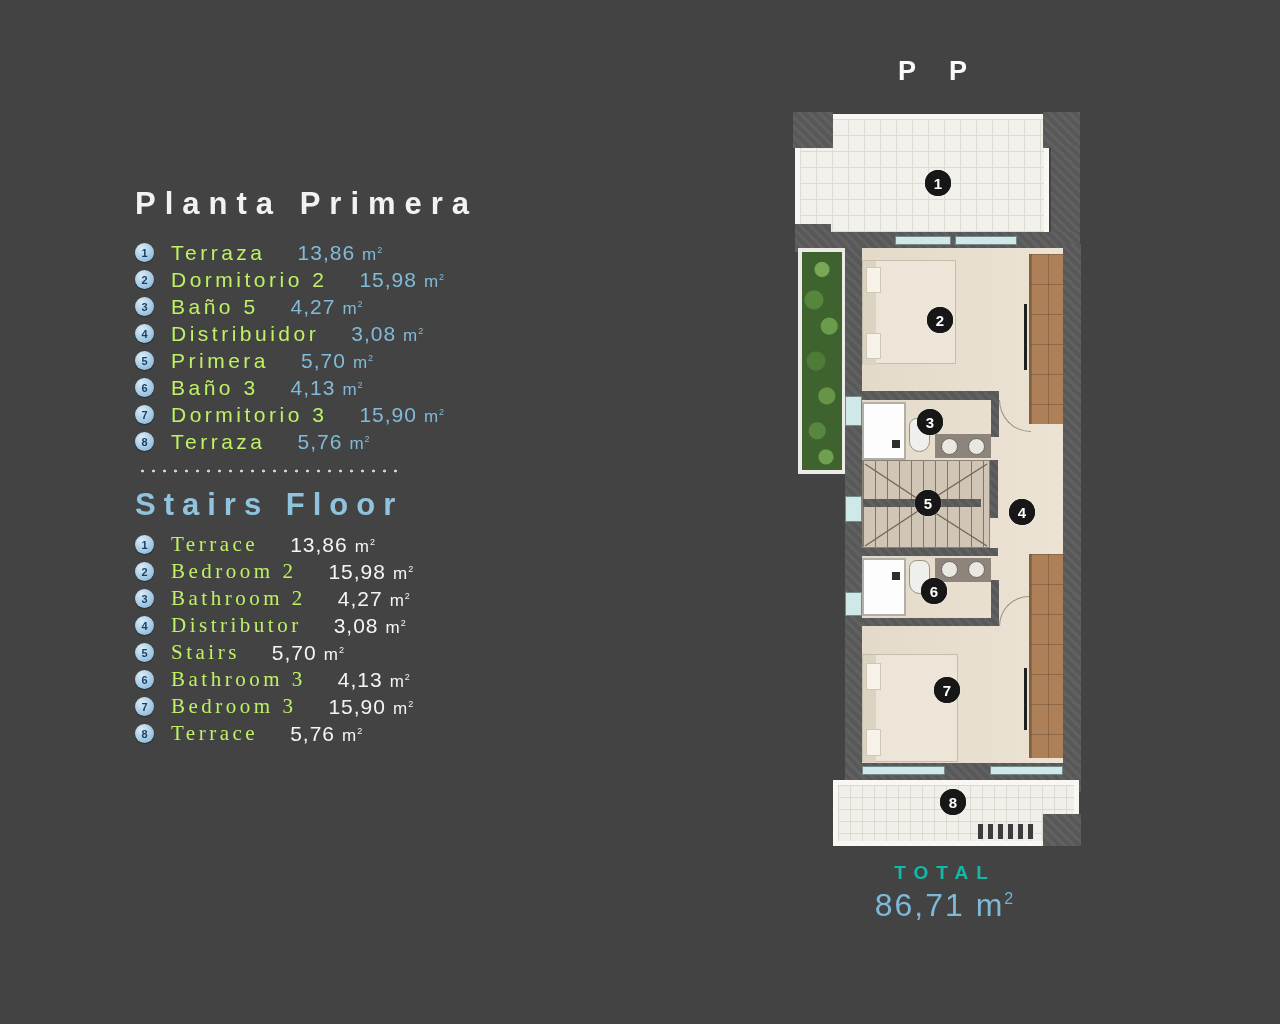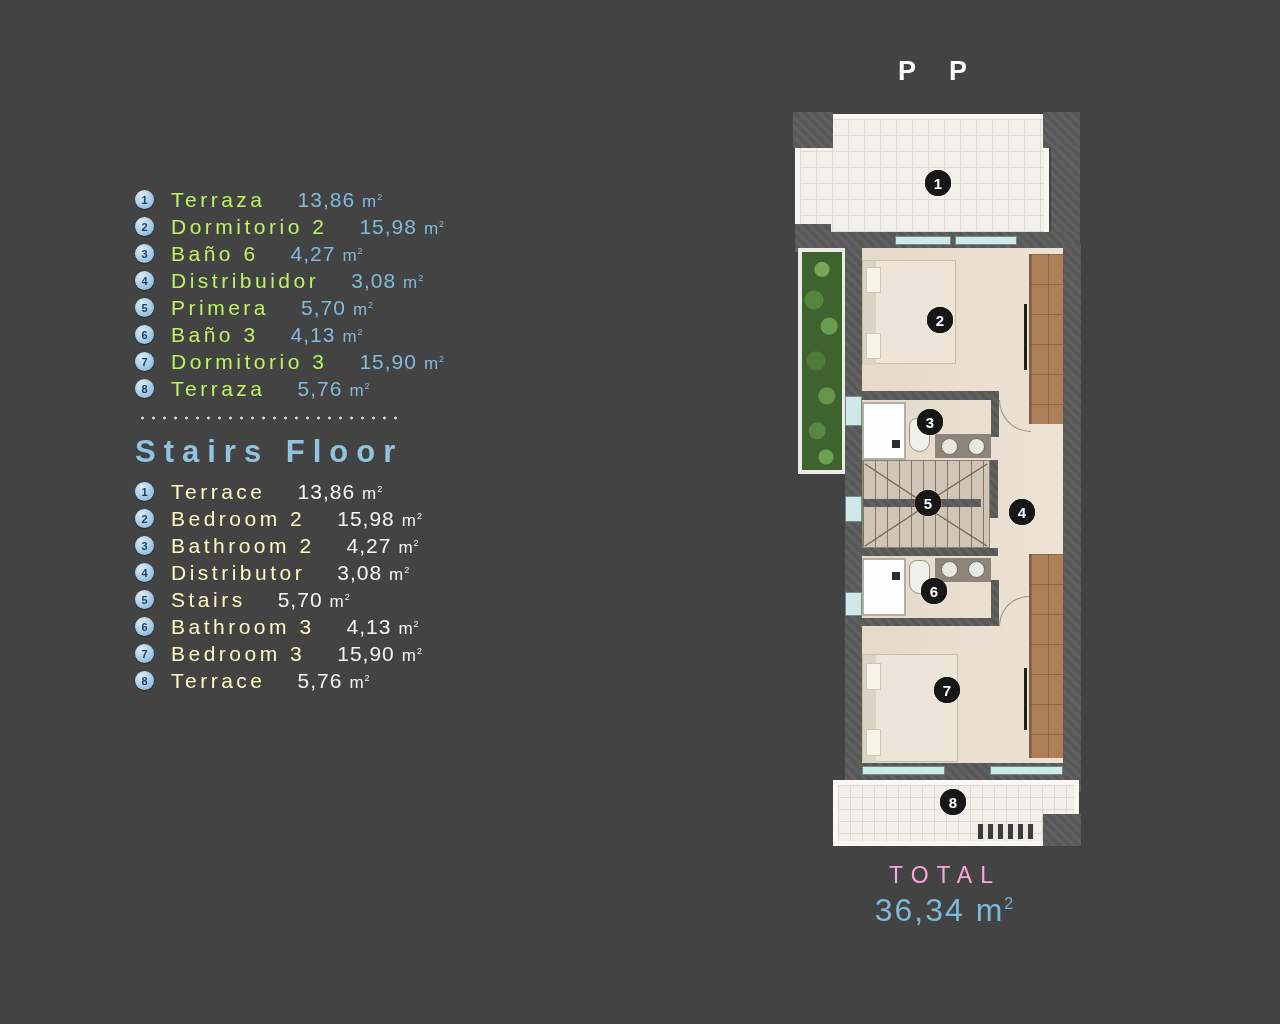--- a/index.html
+++ b/index.html
@@ -17,31 +17,31 @@
         background:radial-gradient(circle at 35% 28%, #d9ecf8 0%, #a5cbe6 55%, #7fb0d2 100%);
         color:#1d3c5e; font-size:11px; font-weight:bold;
         display:flex; align-items:center; justify-content:center; margin-right:17px;
         box-shadow:0 1px 1px rgba(0,0,0,.4); }
   .lbl { font-size:21px; letter-spacing:3.5px; }
   .val { font-size:21px; letter-spacing:1px; margin-left:32px;text-align:center; }
   .unit { margin-left:7px; font-size:17px; }
   .unit sup { font-size:9px; vertical-align:super; }
   .list-es .lbl { color:#bef264; }
   .list-es .val { color:#80bbda; }
-  .list-en .lbl { color:#fef9c3; }
+  .list-en .lbl { color:#bef264;font-family:Liberation Serif, serif; }
   .list-en .val { color:#f4f4f4; }
   .dots { width:262px; height:4px; margin:14px 0 10px 2px;
           background-image:radial-gradient(circle, #cfcfcf 1.4px, transparent 1.6px);
           background-size:11px 4px; background-repeat:repeat-x; }
 
   
   .plan-title { position:absolute; left:793px; top:56px; width:292px; text-align:center;
                 color:#fafafa; font-size:27px; font-weight:bold; letter-spacing:13px; }
   .total-wrap { position:absolute; left:795px; top:862px; width:300px; text-align:center; }
-  .total-label { color:#f9a8d4; font-size:23px; font-weight:normal; letter-spacing:8px; }
+  .total-label { color:#14b8a6; font-size:19px; font-weight:bold; letter-spacing:8px; }
   .total-value { color:#7db9d9; font-size:32px; letter-spacing:2px; margin-top:3px; }
   .total-value sup { font-size:16px; color:#6fb3d6; }
 
   
   .plan { position:absolute; left:793px; top:108px; width:292px; height:742px; }
   .wall { background:#585858;
           background-image:repeating-linear-gradient(45deg, rgba(255,255,255,.05) 0 3px, transparent 3px 7px); }
   .tiles { background-color:#f2f0ea;
            background-image:linear-gradient(#deDBd3 1px, transparent 1px),
                             linear-gradient(90deg, #dedbd3 1px, transparent 1px);
@@ -80,35 +80,36 @@
               radial-gradient(circle at 38% 82%, #578741 0 8px, transparent 9px),
               radial-gradient(circle at 60% 94%, #6fa050 0 7px, transparent 8px); }
   .rail { background:#1f1f1f; }
   .hatch { background:repeating-linear-gradient(90deg, #3c3c3c 0 5px, #e9e7e1 5px 10px); }
   .arc { border:1px solid #9a9083; background:transparent; }
 </style>
 </head>
 <body>
 
 <div class="legend">
+  <div class="h-es">Planta Primera</div>
 
   <div class="rows list-es">
     <div class="row">
         <span class="lc">1</span>
         <span class="lbl">Terraza</span>
         <span class="val"><span>13,86</span><span class="unit"><span>m</span><sup>2</sup></span></span>
       </div>
     <div class="row">
         <span class="lc">2</span>
         <span class="lbl">Dormitorio 2</span>
         <span class="val"><span>15,98</span><span class="unit"><span>m</span><sup>2</sup></span></span>
       </div>
     <div class="row">
         <span class="lc">3</span>
-        <span class="lbl">Baño 6</span>
+        <span class="lbl">Baño 5</span>
         <span class="val"><span>4,27</span><span class="unit"><span>m</span><sup>2</sup></span></span>
       </div>
     <div class="row">
         <span class="lc">4</span>
         <span class="lbl">Distribuidor</span>
         <span class="val"><span>3,08</span><span class="unit"><span>m</span><sup>2</sup></span></span>
       </div>
     <div class="row">
         <span class="lc">5</span>
         <span class="lbl">Primera</span>
@@ -271,14 +272,14 @@
   <div class="marker" style="left:124px; top:301px;">3</div>
   <div class="marker" style="left:216px; top:391px;">4</div>
   <div class="marker" style="left:122px; top:382px;">5</div>
   <div class="marker" style="left:128px; top:470px;">6</div>
   <div class="marker" style="left:141px; top:569px;">7</div>
   <div class="marker" style="left:147px; top:681px;">8</div>
 </div>
 
 <div class="total-wrap">
   <div class="total-label">TOTAL</div>
-  <div class="total-value"><span>36,34</span>&nbsp;<span>m</span><sup>2</sup></div>
+  <div class="total-value"><span>86,71</span>&nbsp;<span>m</span><sup>2</sup></div>
 </div>
 
 </body></html>

